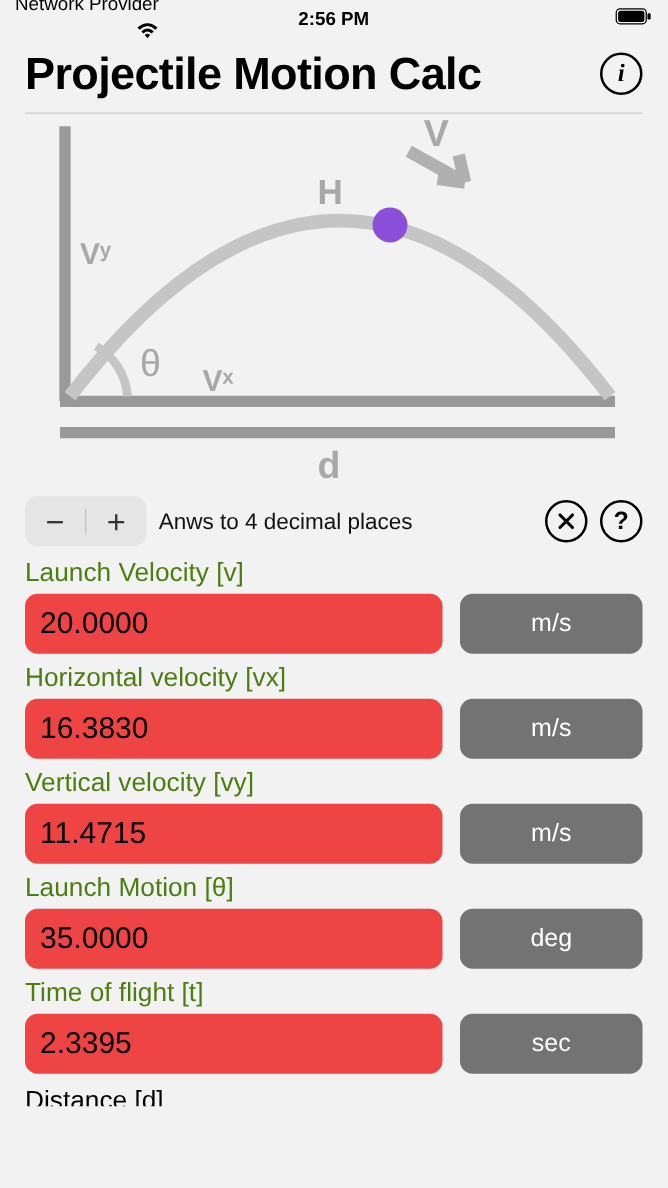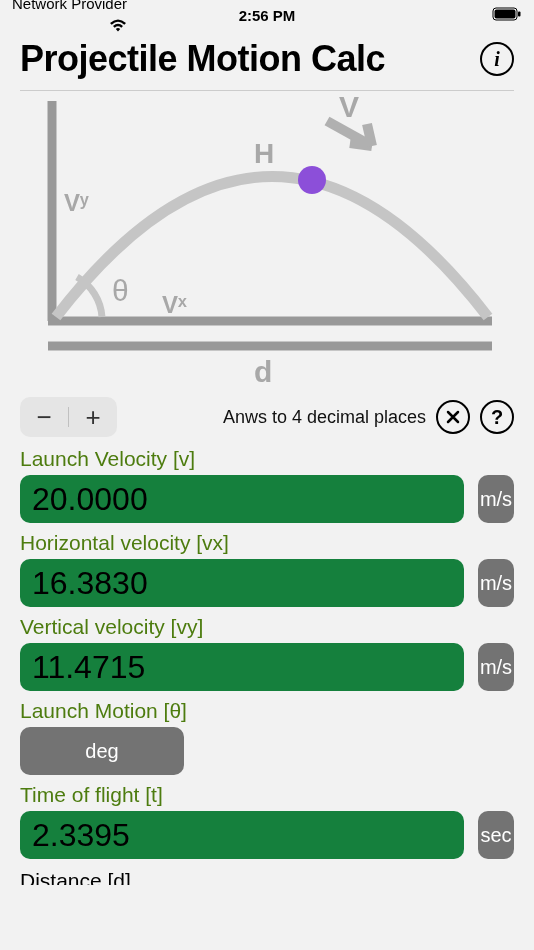--- a/index.html
+++ b/index.html
@@ -17,28 +17,28 @@
     
     .divider { height: 1px; background: #ccc; margin: 6px 20px 0 20px; }
     
     .diagram-container { position: relative; height: 300px; margin: 0 20px; }
     .diagram-svg { width: 100%; height: 100%; }
     
     .controls-row { display: flex; align-items: center; gap: 10px; padding: 6px 20px 10px 20px; }
     .stepper { display: flex; align-items: center; background: #e5e5e5; border-radius: 10px; overflow: hidden; height: 40px; }
     .stepper button { width: 48px; height: 40px; border: none; background: transparent; font-size: 26px; font-weight: 300; cursor: pointer; display: flex; align-items: center; justify-content: center; color: #333; }
     .stepper-divider { width: 1px; height: 20px; background: #c0c0c0; }
-    .precision-text { font-size: 18px; flex: 1; color: #111; text-align: right; }
+    .precision-text { font-size: 18px; flex: 1; color: #111; }
     .circle-btn { width: 34px; height: 34px; border: 2.5px solid #000; border-radius: 50%; background: transparent; cursor: pointer; display: flex; align-items: center; justify-content: center; font-size: 20px; font-weight: bold; }
     
     .fields { padding: 0 20px; }
     .field-group { margin-bottom: 2px; }
     .field-label { font-size: 21px; margin-bottom: 4px; color: #4d7c0f; }
     .field-row { display: flex; gap: 14px; margin-bottom: 8px; }
-    .field-input { flex: 1; height: 48px; padding: 8px 12px; font-size: 32px; border: none; border-radius: 10px; background: #15803d; color: #000; }
+    .field-input { flex: 1; height: 48px; padding: 8px 12px; font-size: 24px; border: none; border-radius: 10px; background: #ef4444; color: #000; }
     .unit-btn { width: 164px; height: 48px; border: none; border-radius: 10px; background: #737373; color: #fff; font-size: 20px; cursor: pointer; }
     
     .partial-label { font-size: 21px; padding: 2px 20px 0 20px; color: #000; overflow: hidden; height: 18px; }
   </style>
 </head>
 <body>
 
 <div class="status-bar">
   <div class="status-left">
     <span>Network Provider</span>
@@ -128,20 +128,21 @@
   <div class="field-group">
     <div class="field-label">Vertical velocity [vy]</div>
     <div class="field-row">
       <input class="field-input" type="text" value="11.4715" style="">
       <button class="unit-btn">m/s</button>
     </div>
   </div>
   <div class="field-group">
     <div class="field-label">Launch Motion [θ]</div>
     <div class="field-row">
+      <input class="field-input" type="text" value="35.0000" style="">
       <button class="unit-btn">deg</button>
     </div>
   </div>
   <div class="field-group">
     <div class="field-label">Time of flight [t]</div>
     <div class="field-row">
       <input class="field-input" type="text" value="2.3395" style="">
       <button class="unit-btn">sec</button>
     </div>
   </div>

